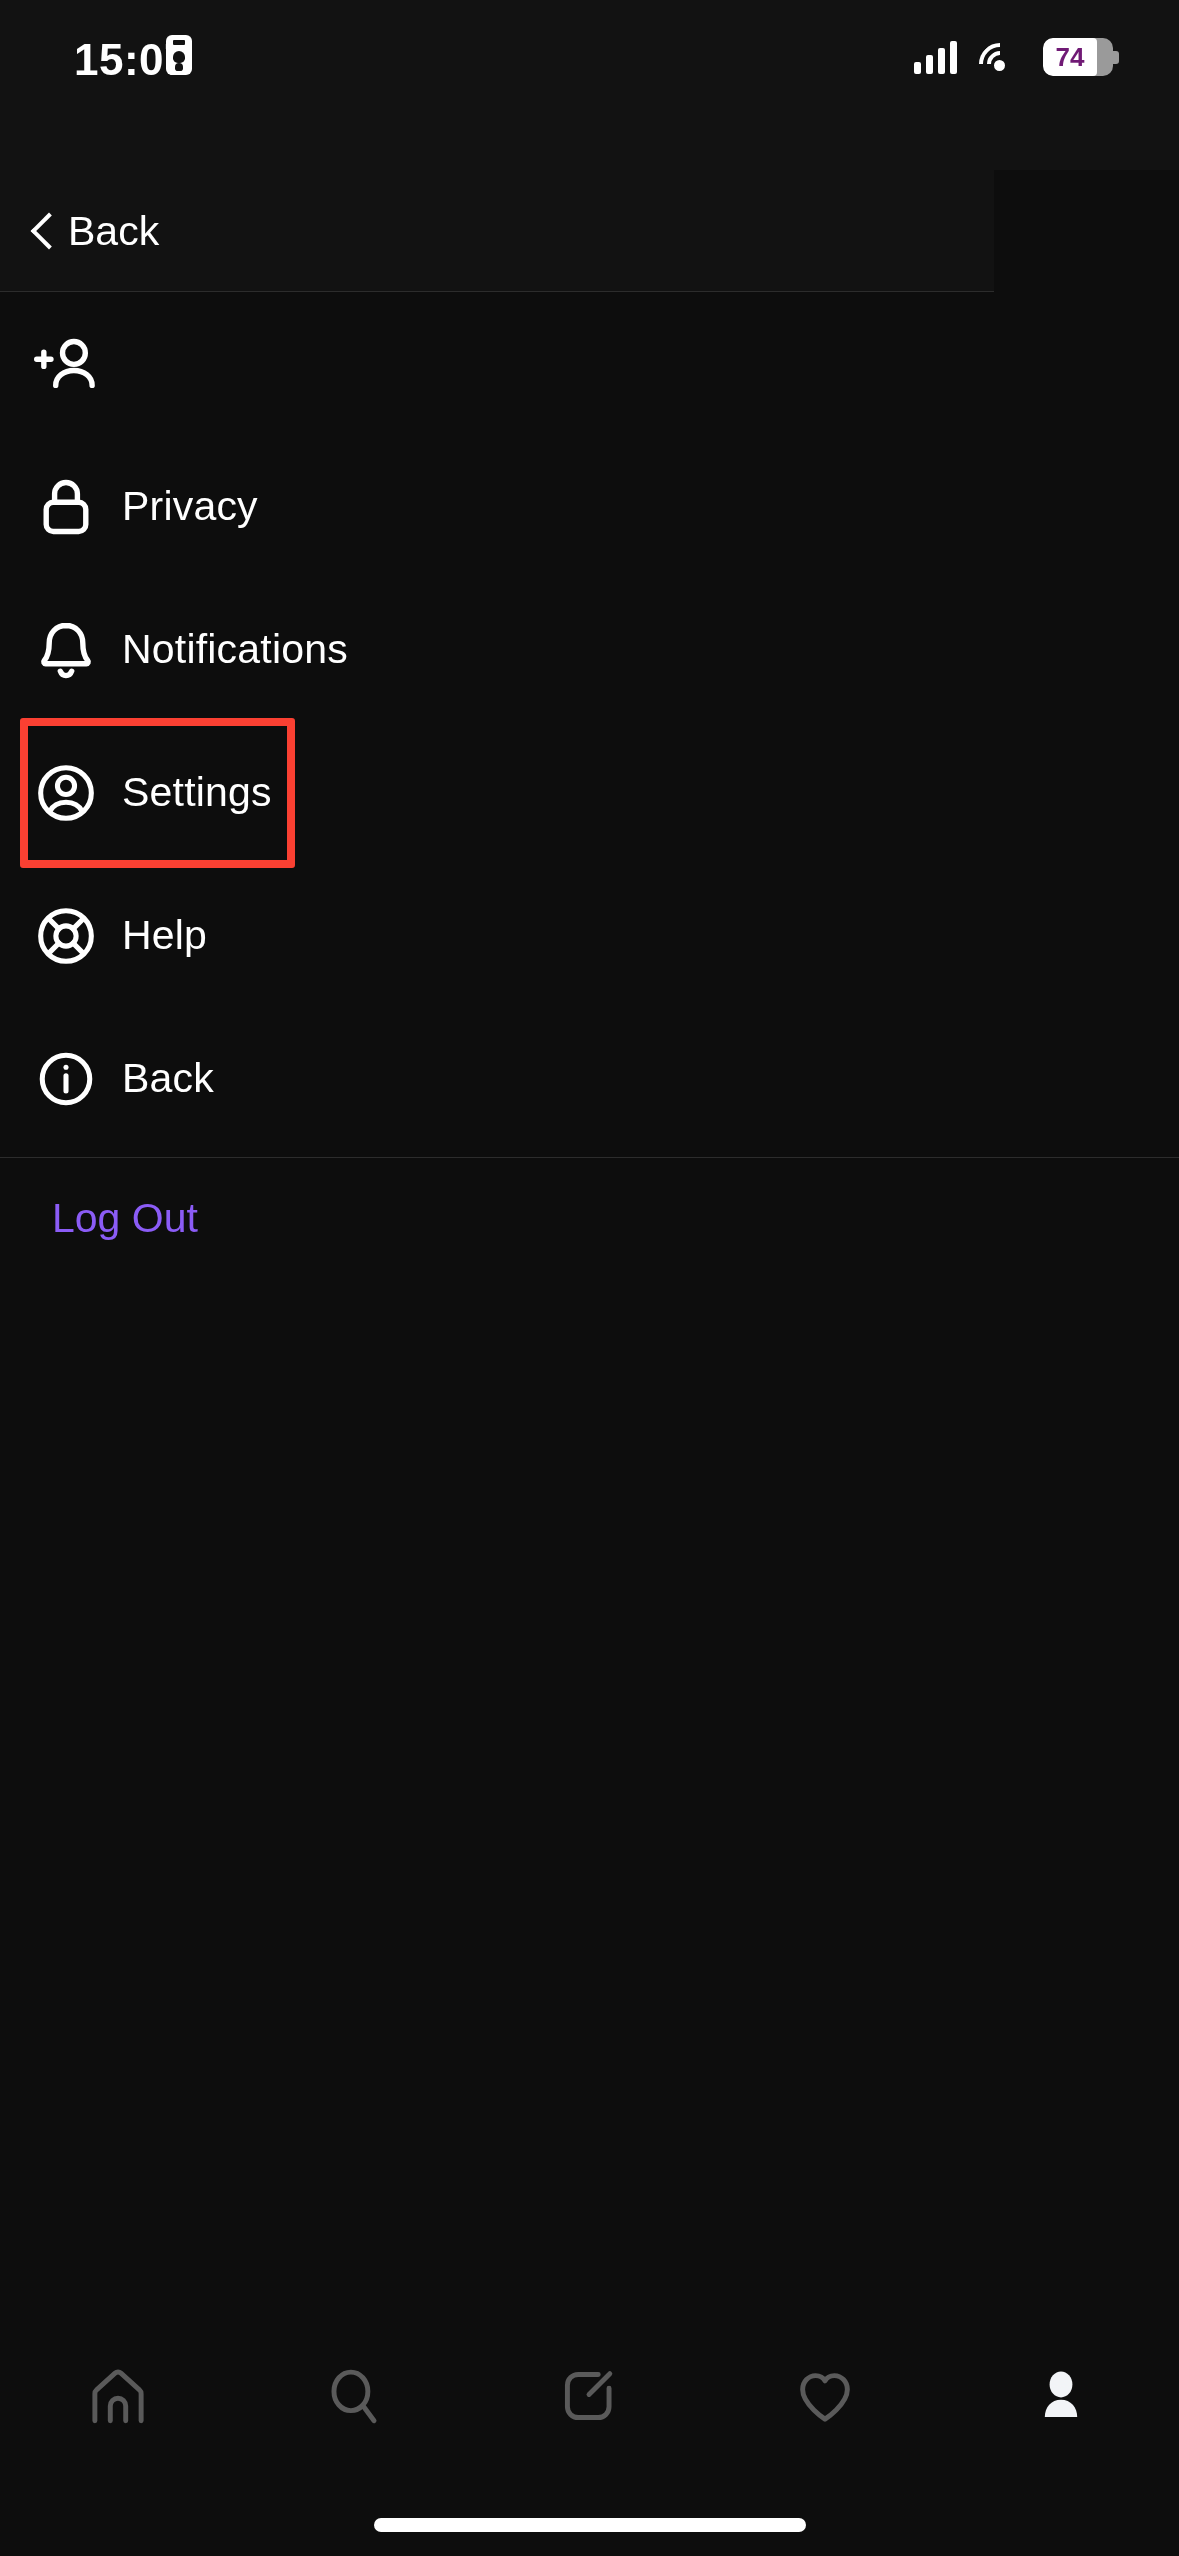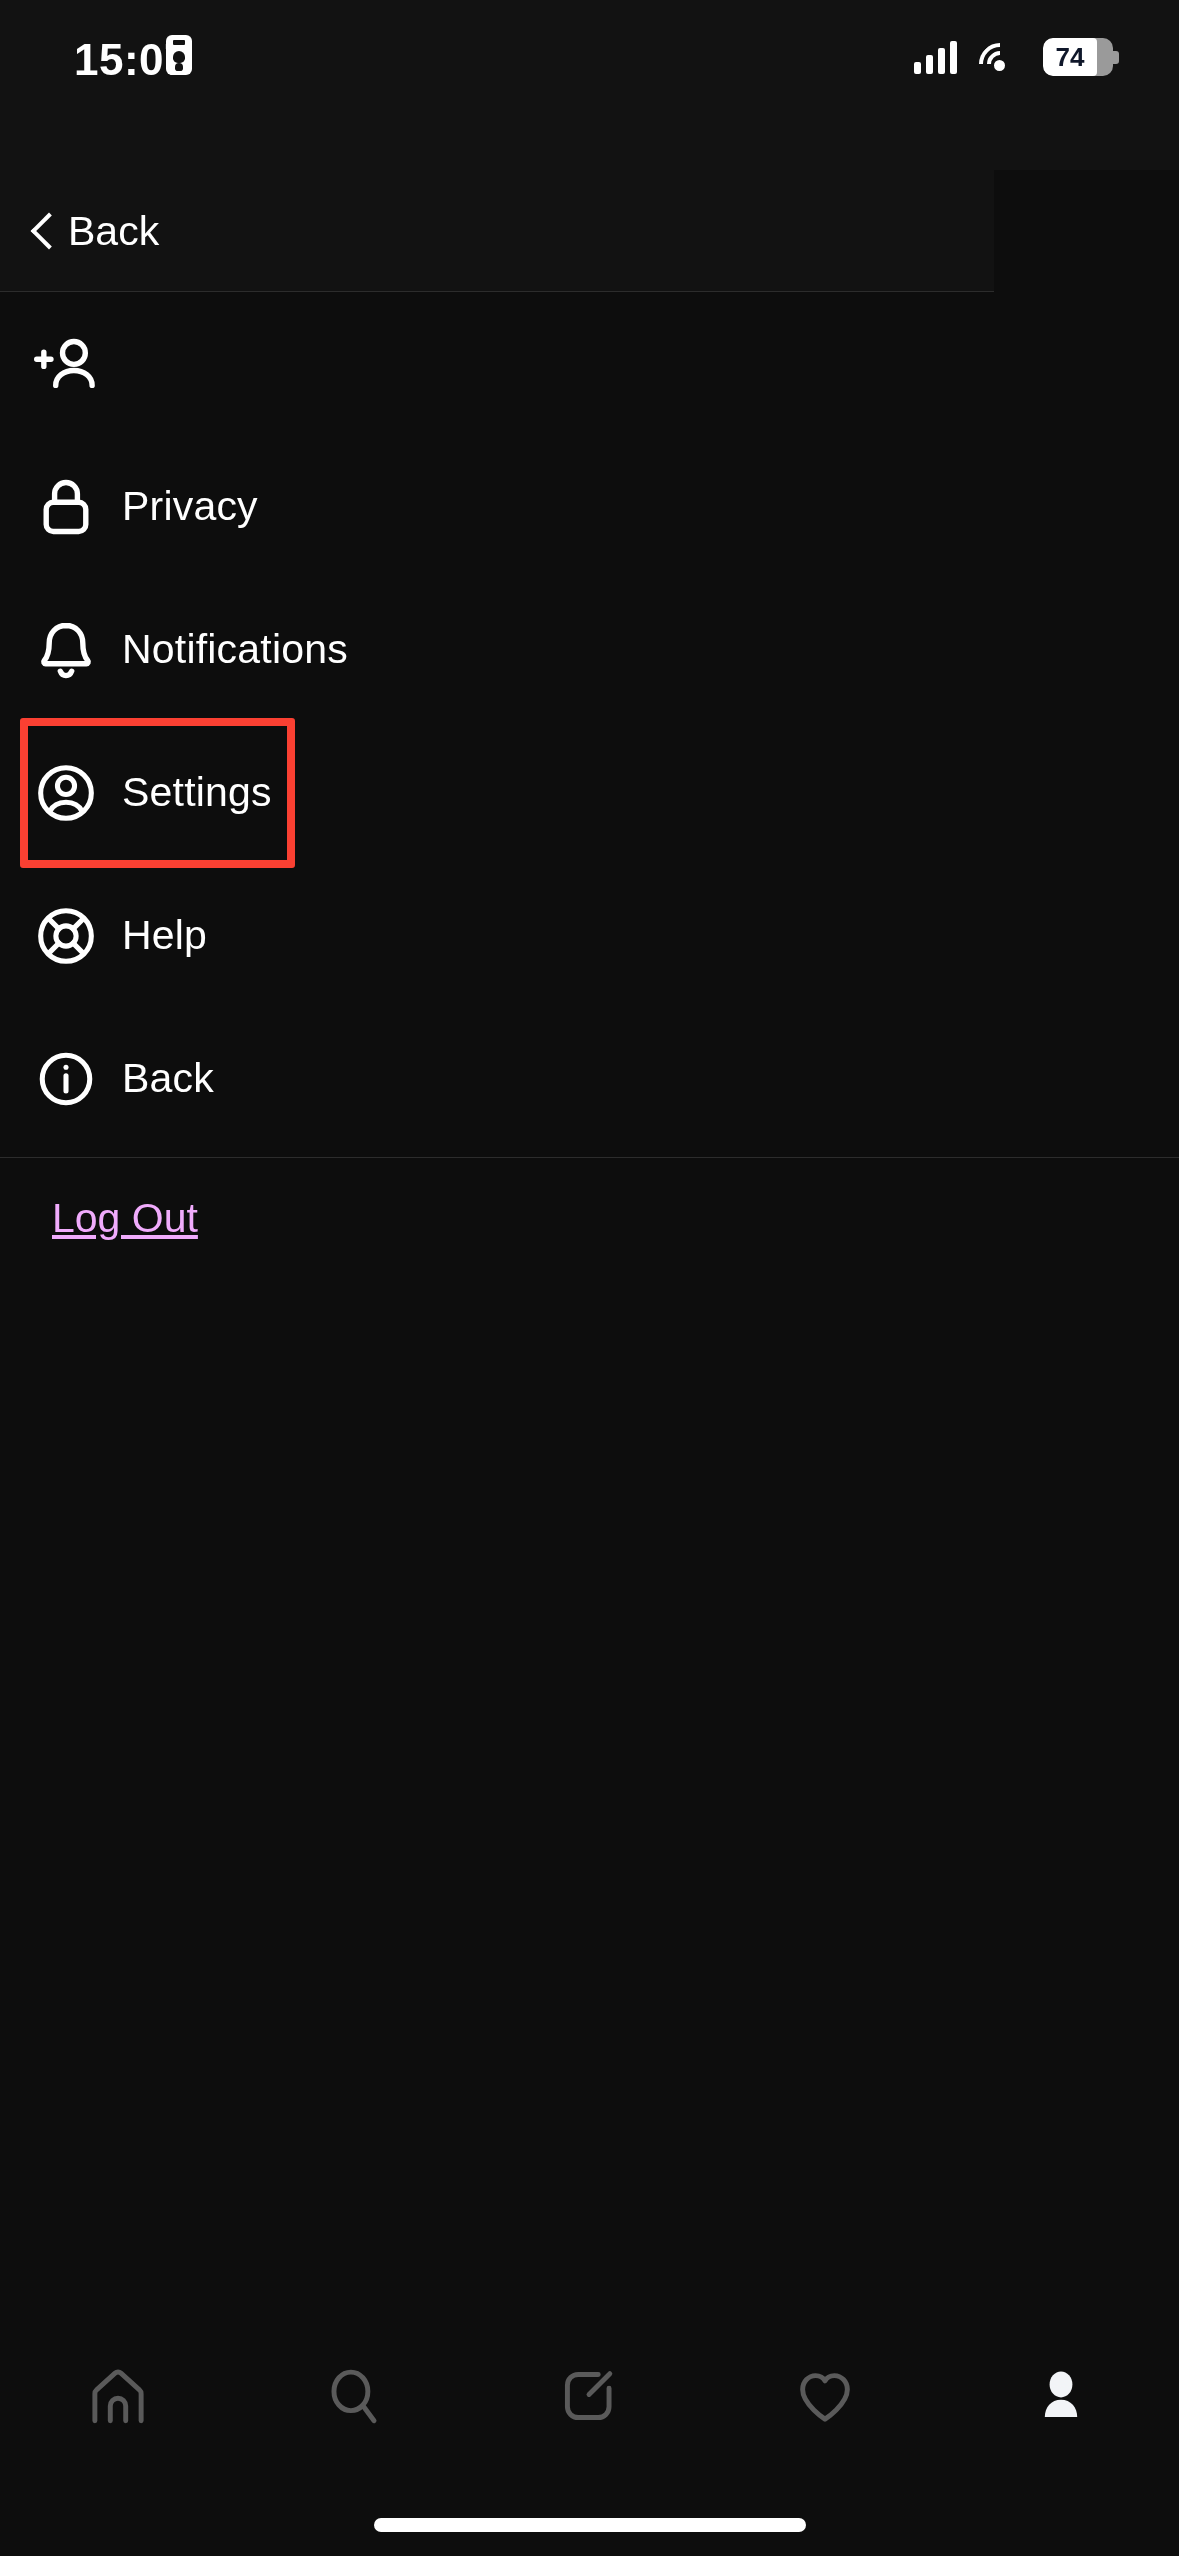--- a/index.html
+++ b/index.html
@@ -48,21 +48,21 @@
   .wifi b:nth-child(2){ width:26px; height:26px; left:8px; top:10px; transform:rotate(-45deg); }
   .wifi b:nth-child(3){ width:11px; height:11px; left:15px; top:19px; transform:rotate(-45deg);
                         border-bottom-color:#fff; border-left-color:#fff; border-right-color:#fff; background:#fff; border-radius:50%; }
   .battery{ position:relative; width:76px; height:38px; }
   .bat-body{ position:absolute; left:0; top:0; width:70px; height:38px;
              border-radius:10px; background:#9a9a9a; overflow:hidden; }
   .bat-fill{ position:absolute; left:0; top:0; height:38px; width:54px;
              background:#ffffff; border-radius:10px 4px 4px 10px; }
   .bat-num{ position:absolute; left:0; top:0; width:54px; height:38px;
             display:flex; align-items:center; justify-content:center;
-            font-size:26px; font-weight:700; color:#0f172a; }
+            font-size:26px; font-weight:700; color:#701a75; }
   .bat-cap{ position:absolute; right:0; top:13px; width:6px; height:13px;
             background:#9a9a9a; border-radius:0 3px 3px 0; }
 
   
   .navbar{
     position:absolute; top:170px; left:0; width:994px; height:122px;
     background:#121212;
     border-bottom:1px solid #2c2c2c;
   }
   .back-btn{
@@ -102,21 +102,21 @@
   }
 
   
   .logout-sep{
     position:absolute; top:1157px; left:0; width:1179px; height:1px; background:#2c2c2c;
   }
   .logout-row{
     position:absolute; top:1158px; left:0; width:1179px; height:120px;
     display:flex; align-items:center; padding-left:52px; cursor:pointer;
   }
-  .logout-label{ font-size:41px; color:#f0abfc; font-weight:400;text-decoration:underline; }
+  .logout-label{ font-size:41px; color:#8b5cf6; font-weight:400; }
 
   
   .tabbar{
     position:absolute; bottom:95px; left:0; width:1179px; height:130px;
     display:flex; align-items:center;
   }
   .tab{
     flex:1 1 0; height:130px; display:flex; align-items:center; justify-content:center;
     cursor:pointer;
   }

